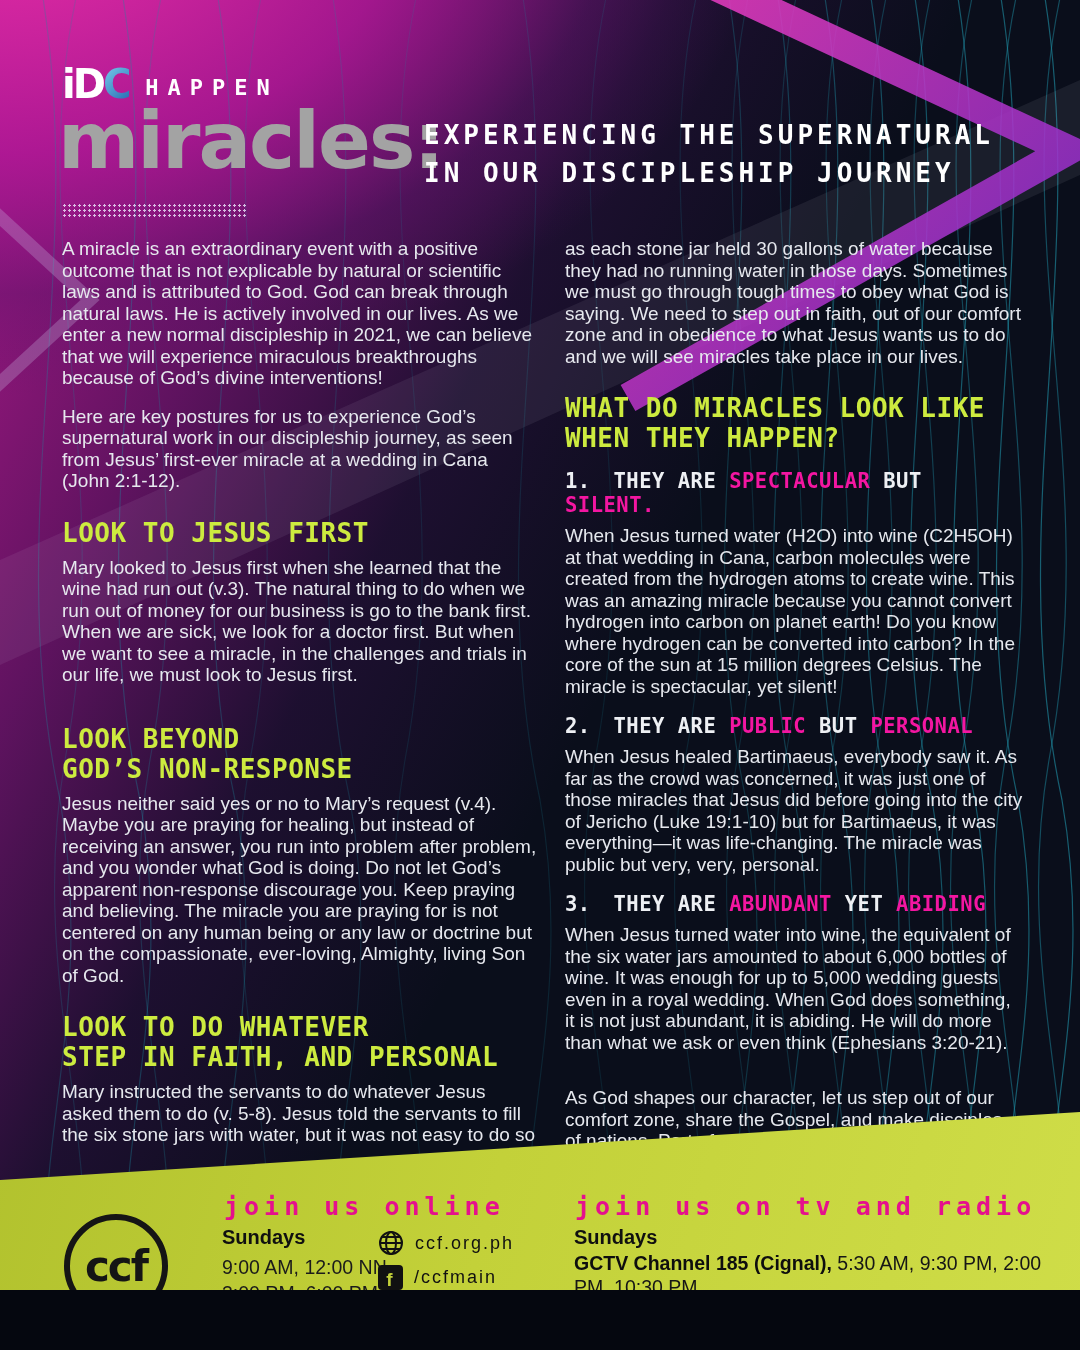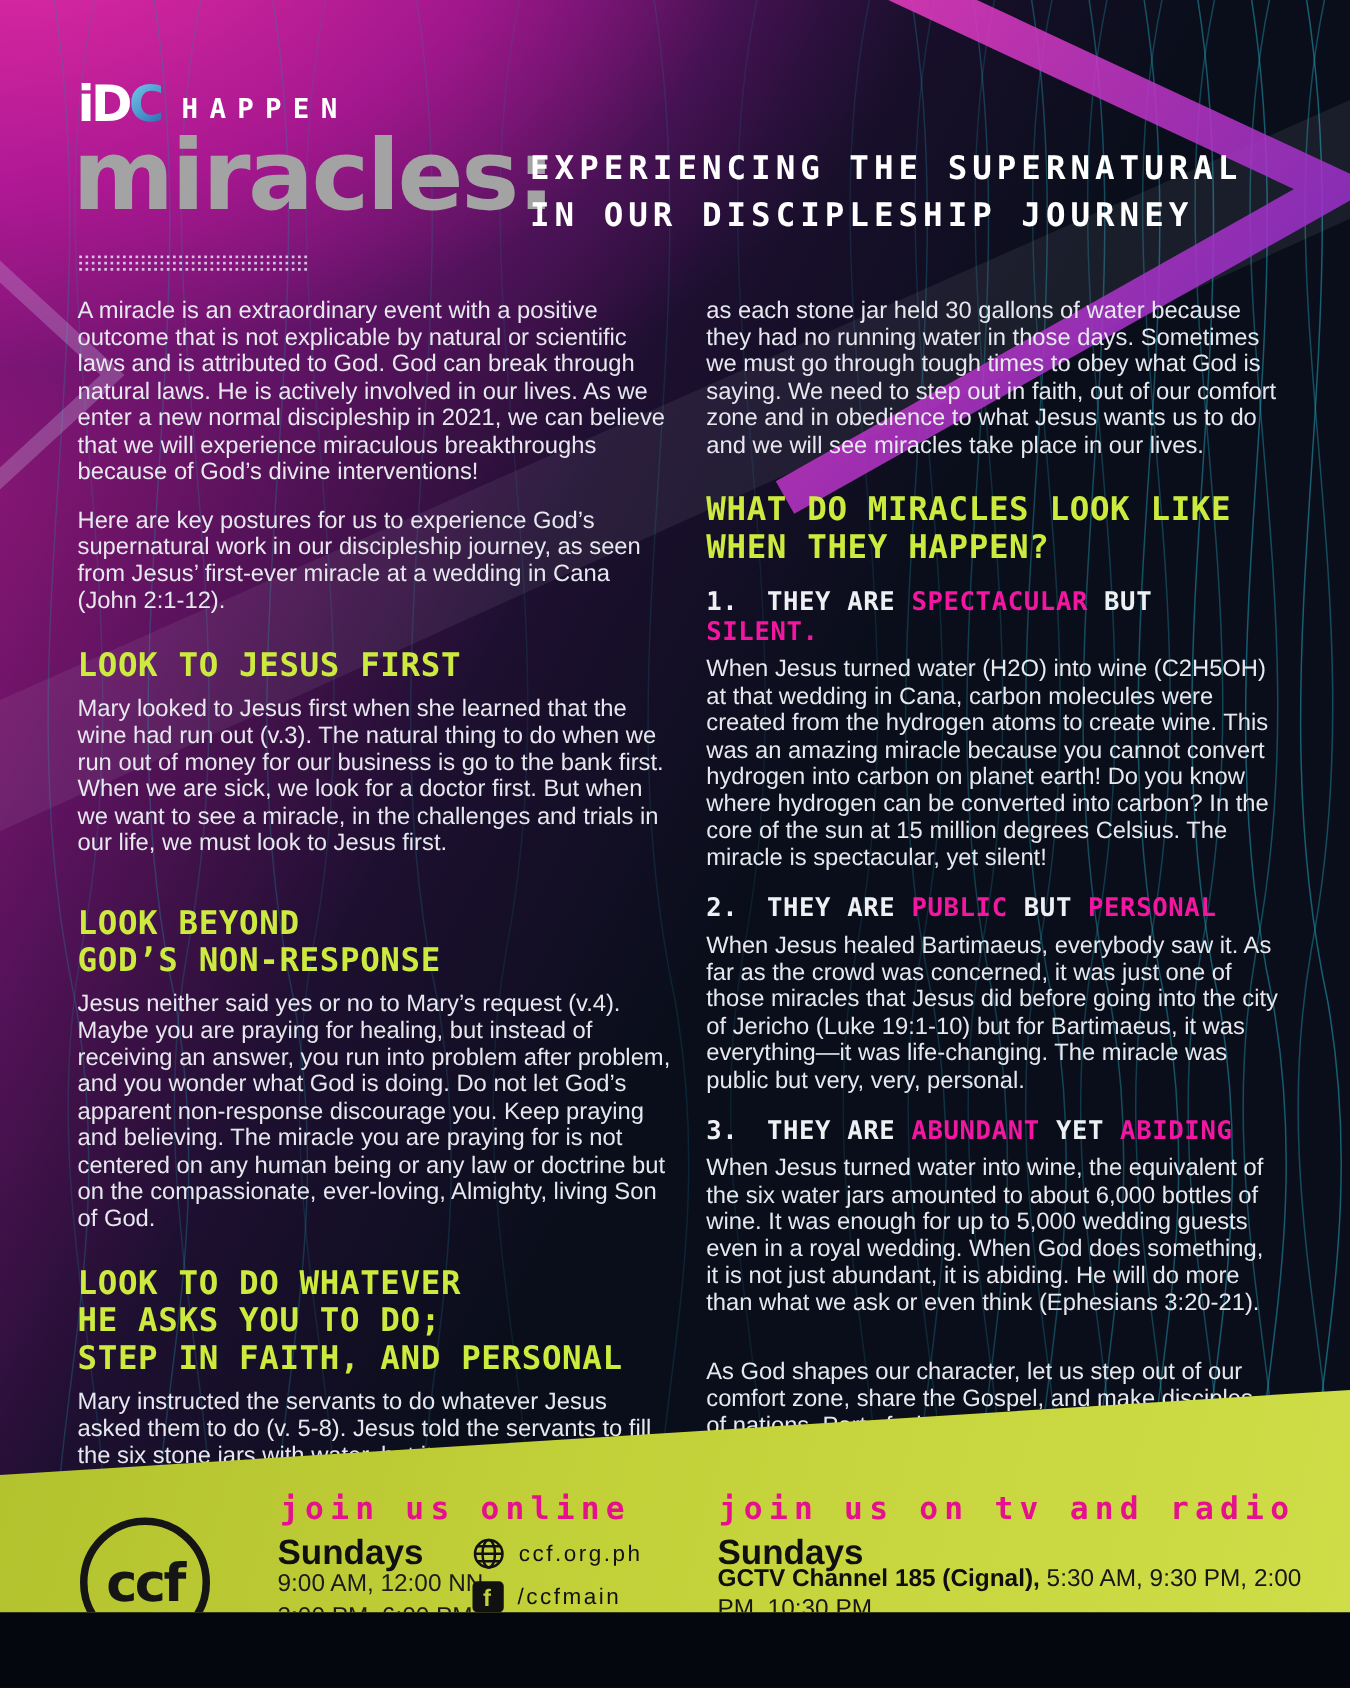--- a/index.html
+++ b/index.html
@@ -42,21 +42,21 @@
 
   
   .footer{position:absolute;left:0;top:1112px;width:1080px;height:238px;
           clip-path:polygon(0 68px,100% 0,100% 100%,0 100%);
           background:linear-gradient(105deg,#b2c22e 0%,#c3d139 45%,#cfdd48 100%);color:#161616;}
   .ccf-logo{position:absolute;left:64px;top:102px;width:92px;height:92px;border:6px solid #151515;border-radius:50%;
             display:flex;align-items:center;justify-content:center;
             font-family:"DejaVu Sans",sans-serif;font-weight:800;font-size:42px;letter-spacing:-2px;color:#151515;}
   .f-title{position:absolute;font-family:"DejaVu Sans Mono",monospace;font-weight:bold;font-size:25px;
            color:#e5108d;letter-spacing:5px;white-space:nowrap;}
-  .f-day{position:absolute;font-weight:bold;font-size:28px;color:#101010;}
+  .f-day{position:absolute;font-weight:bold;font-size:20px;color:#101010;}
   .f-times{position:absolute;font-size:19.5px;line-height:26px;color:#1b1b1b;}
   .social{position:absolute;left:378px;top:118px;display:flex;flex-direction:column;gap:9px;}
   .s-row{display:flex;align-items:center;gap:11px;font-size:18px;letter-spacing:2px;color:#111;}
   .fb-ic{width:25px;height:25px;background:#111;border-radius:4px;color:#c3d139;display:flex;align-items:flex-end;
          justify-content:center;font-weight:bold;font-size:19px;line-height:1;padding-bottom:1px;box-sizing:border-box;}
   .yt-word{font-weight:bold;font-size:20px;letter-spacing:-0.5px;margin-right:4px;margin-left:12px;}
   .tv-rows{position:absolute;left:574px;top:140px;font-size:19.5px;line-height:23.5px;color:#161616;}
   .tv-rows b{color:#0e0e0e;margin-top:20px;}
 </style>
 </head>
@@ -129,21 +129,20 @@
     <p>Mary looked to Jesus first when she learned that the wine had run out (v.3). The natural thing to do when we run out of money for our business is go to the bank first. When we are sick, we look for a doctor first. But when we want to see a miracle, in the challenges and trials in our life, we must look to Jesus first.</p>
 
     <h2 class="green mt-lg">
       <div>LOOK BEYOND</div>
       <div>GOD’S NON-RESPONSE</div>
     </h2>
     <p>Jesus neither said yes or no to Mary’s request (v.4). Maybe you are praying for healing, but instead of receiving an answer, you run into problem after problem, and you wonder what God is doing. Do not let God’s apparent non-response discourage you. Keep praying and believing. The miracle you are praying for is not centered on any human being or any law or doctrine but on the compassionate, ever-loving, Almighty, living Son of God.</p>
 
     <h2 class="green">
       <div>LOOK TO DO WHATEVER</div>
-      <div>HE ASKS YOU TO DO;</div>
       <div>STEP IN FAITH, AND PERSONAL</div>
     </h2>
     <p>Mary instructed the servants to do whatever Jesus asked them to do (v. 5-8). Jesus told the servants to fill the six stone jars with water, but it was not easy to do so</p>
   </div>
 
   <div class="col col-right">
     <p>as each stone jar held 30 gallons of water because they had no running water in those days. Sometimes we must go through tough times to obey what God is saying. We need to step out in faith, out of our comfort zone and in obedience to what Jesus wants us to do and we will see miracles take place in our lives.</p>
 
     <h2 class="green">
       <div>WHAT DO MIRACLES LOOK LIKE</div>

